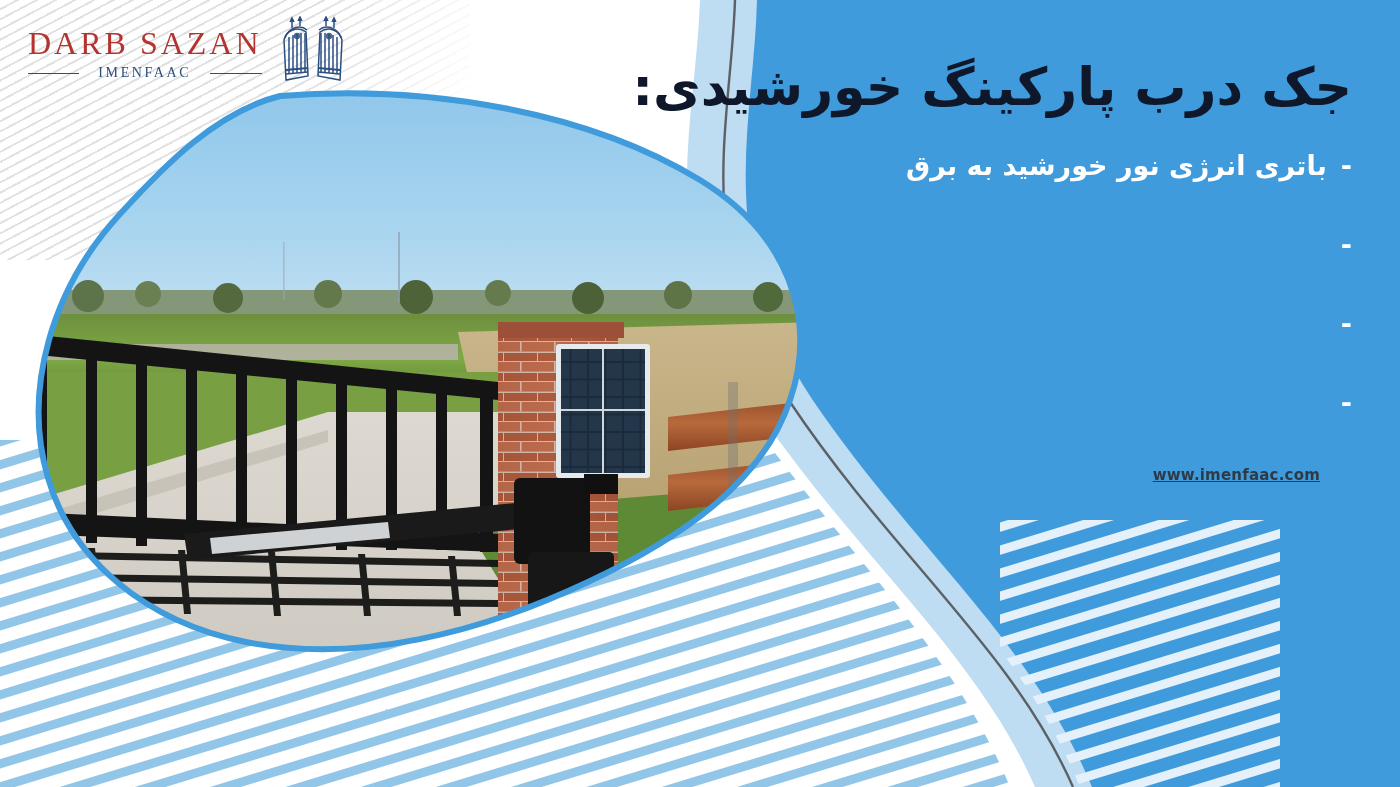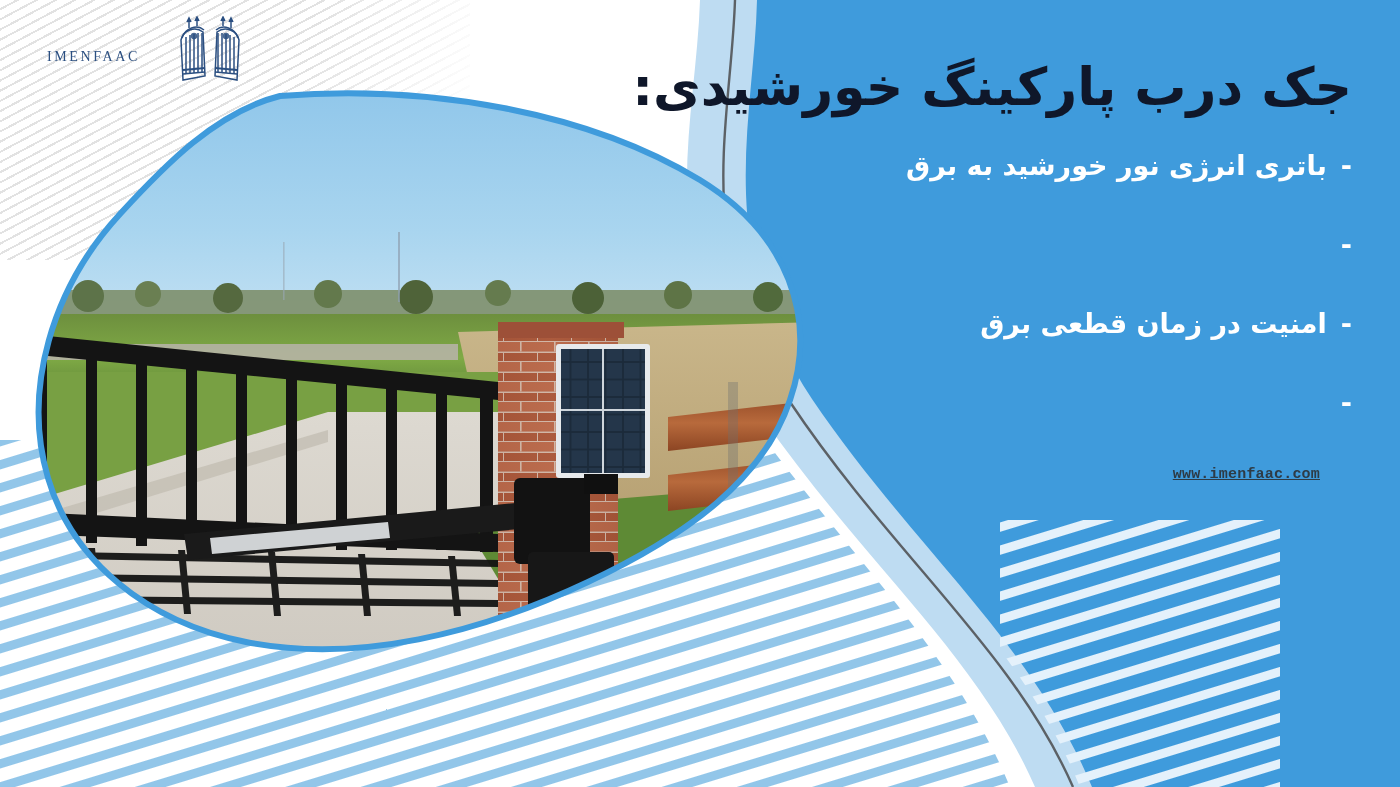--- a/index.html
+++ b/index.html
@@ -102,21 +102,20 @@
 
   .site-url {
     position: absolute;
     right: 80px;
     top: 466px;
     color: #2e3b46;
     font-size: 15px;
     font-weight: 600;
     direction: ltr;
     letter-spacing: 0.2px;
-    font-family: Liberation Mono, monospace;
   }
 
   
   .logo {
     position: absolute;
     left: 28px;
     top: 16px;
     display: flex;
     align-items: center;
     gap: 14px;
@@ -414,41 +413,41 @@
           <path d="M58,12 L58,4 M50,10 L50,3"></path>
           <path d="M56,6 L58,2 L60,6 M48,5 L50,1 L52,5" fill="#2b4f81"></path>
         </g>
         <g fill="#2b4f81" opacity="0.85">
           <circle cx="21" cy="20" r="3.2"></circle>
           <circle cx="53" cy="20" r="3.2"></circle>
         </g>
       </svg>
     </span>
     <span class="logo-words">
+      <span class="logo-title">DARB SAZAN</span>
       <span class="logo-sub-row">
         <span class="logo-rule"></span>
         <span class="logo-sub">IMENFAAC</span>
         <span class="logo-rule"></span>
       </span>
     </span>
   </div>
 
   <div class="content">
     <h1 class="headline">جک درب پارکینگ خورشیدی:</h1>
     <ul class="bullets">
       <li class="bullet">
         <span class="bullet-dash">-</span>
         <span class="bullet-text">باتری انرژی نور خورشید به برق</span>
       </li>
       <li class="bullet">
         <span class="bullet-dash">-</span>
       </li>
       <li class="bullet">
         <span class="bullet-dash">-</span>
-        <span class="bullet-text">امنیت در زمان قطعی برق</span>
       </li>
       <li class="bullet">
         <span class="bullet-dash">-</span>
       </li>
     </ul>
   </div>
 
   <a class="site-url" href="#">www.imenfaac.com</a>
 
 </div>

